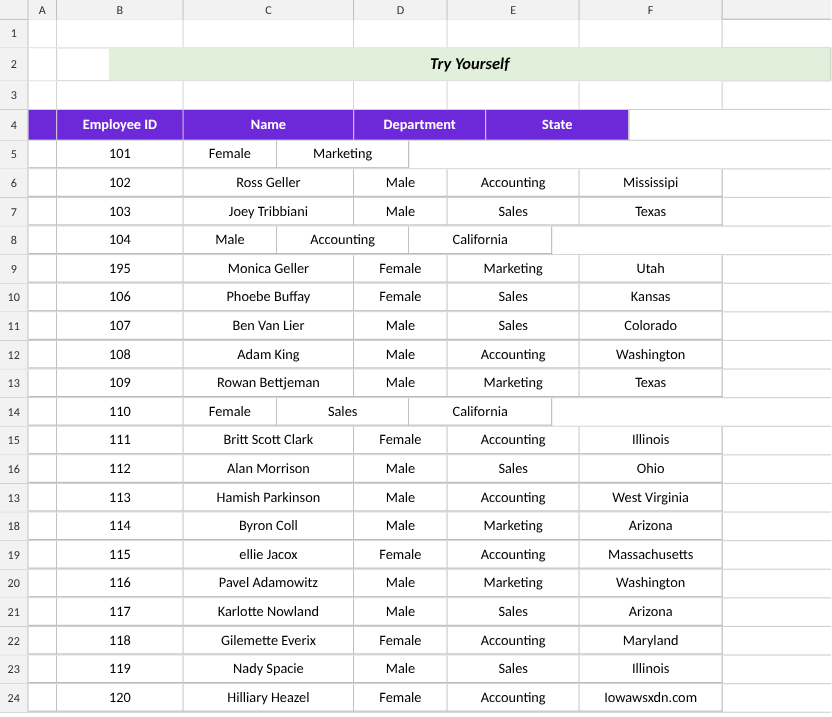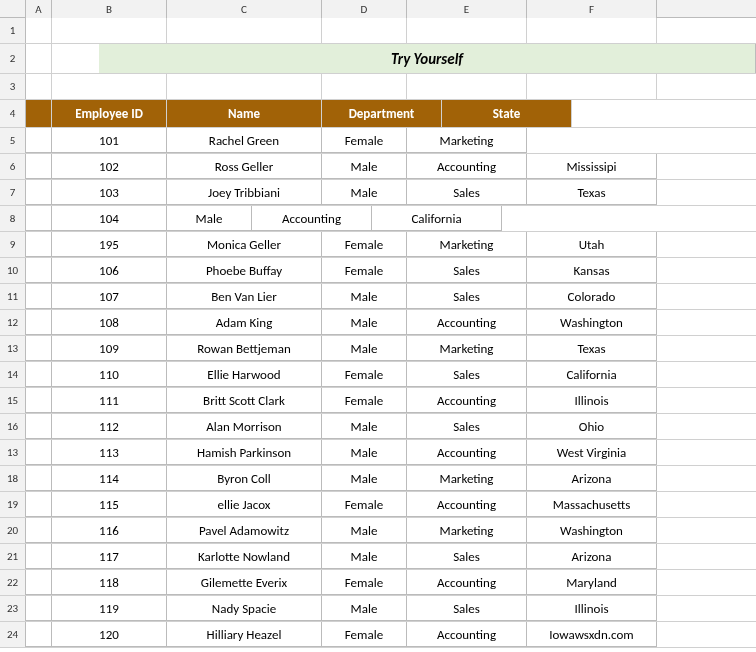--- a/index.html
+++ b/index.html
@@ -96,21 +96,21 @@
       font-weight: bold;
       font-style: italic;
       font-size: 15px;
       justify-content: center;
       flex: 1;
       margin-left: 47px;
     }
 
     
     .header-cell {
-      background: #a16207;
+      background: #6d28d9;
       color: #fff;
       font-weight: bold;
       justify-content: center;
       font-size: 13px;
     }
 
     
     .center { justify-content: center; }
     .cell.num { justify-content: center; }
 
@@ -177,21 +177,20 @@
       <div class="cell col-c header-cell">Name</div>
       <div class="cell col-e header-cell">Department</div>
       <div class="cell col-f header-cell">State</div>
     </div>
 
     <div id="data-rows">
         <div class="grid-row data-row">
     <div class="row-num">5</div>
     <div class="cell col-a"></div>
     <div class="cell col-b center num">101</div>
-    <div class="cell col-c center">Rachel Green</div>
     <div class="cell col-d center">Female</div>
     <div class="cell col-e center">Marketing</div>
   </div>
         <div class="grid-row data-row">
     <div class="row-num">6</div>
     <div class="cell col-a"></div>
     <div class="cell col-b center num">102</div>
     <div class="cell col-c center">Ross Geller</div>
     <div class="cell col-d center">Male</div>
     <div class="cell col-e center">Accounting</div>
@@ -256,21 +255,20 @@
     <div class="cell col-b center num">109</div>
     <div class="cell col-c center">Rowan Bettjeman</div>
     <div class="cell col-d center">Male</div>
     <div class="cell col-e center">Marketing</div>
     <div class="cell col-f center">Texas</div>
   </div>
         <div class="grid-row data-row">
     <div class="row-num">14</div>
     <div class="cell col-a"></div>
     <div class="cell col-b center num">110</div>
-    <div class="cell col-c center">Ellie Harwood</div>
     <div class="cell col-d center">Female</div>
     <div class="cell col-e center">Sales</div>
     <div class="cell col-f center">California</div>
   </div>
         <div class="grid-row data-row">
     <div class="row-num">15</div>
     <div class="cell col-a"></div>
     <div class="cell col-b center num">111</div>
     <div class="cell col-c center">Britt Scott Clark</div>
     <div class="cell col-d center">Female</div>

